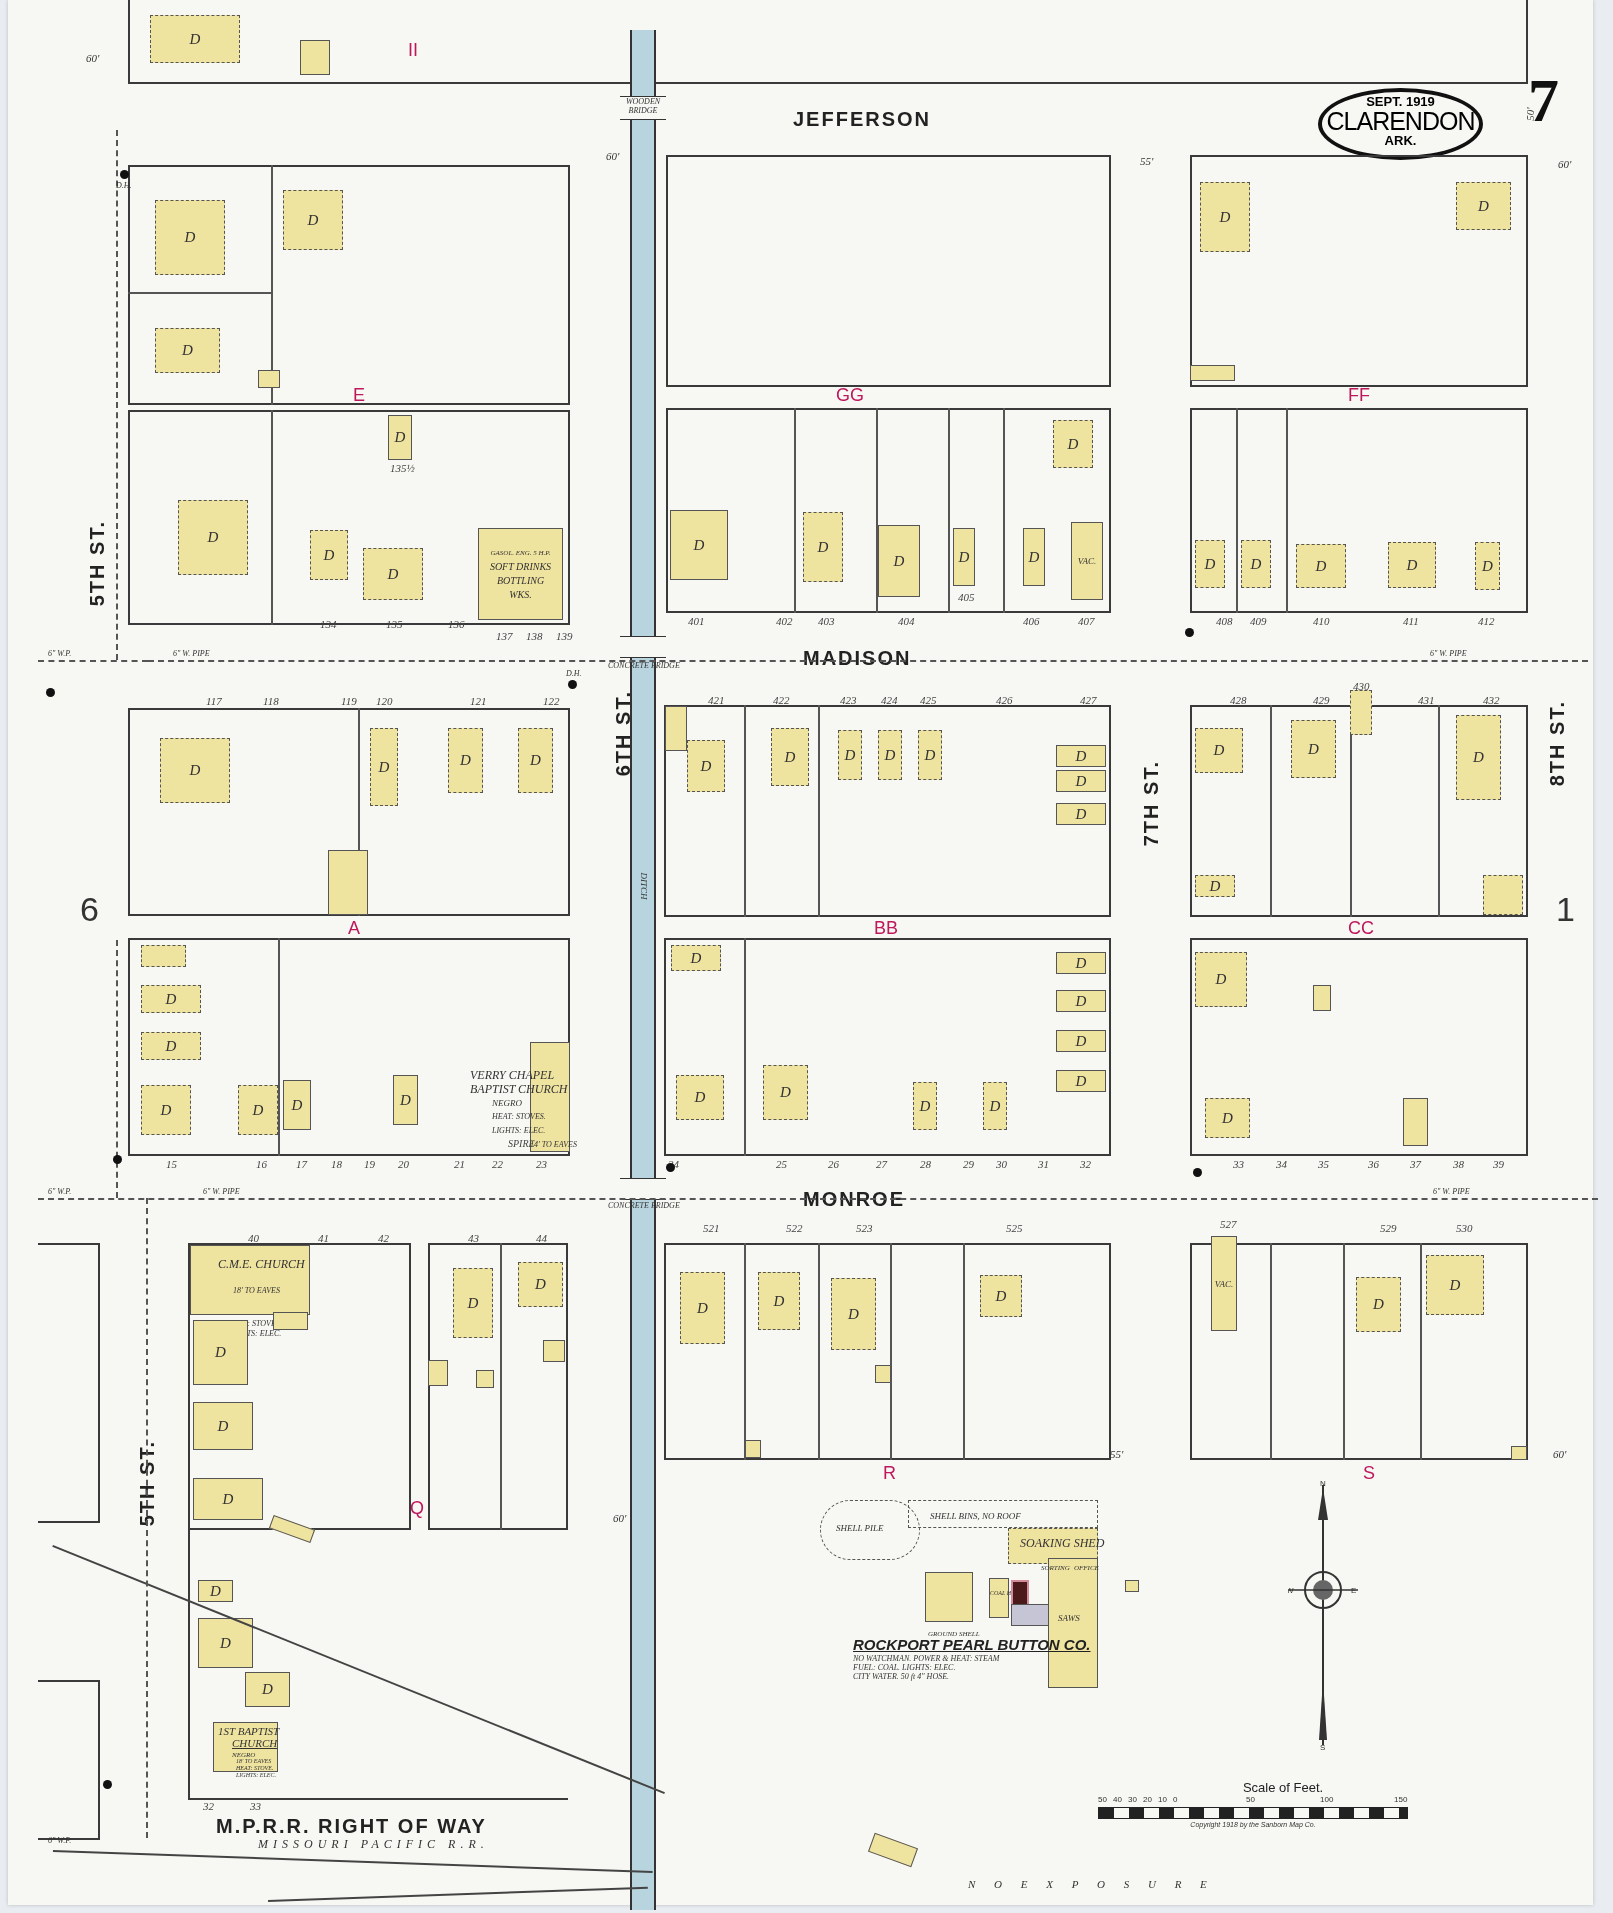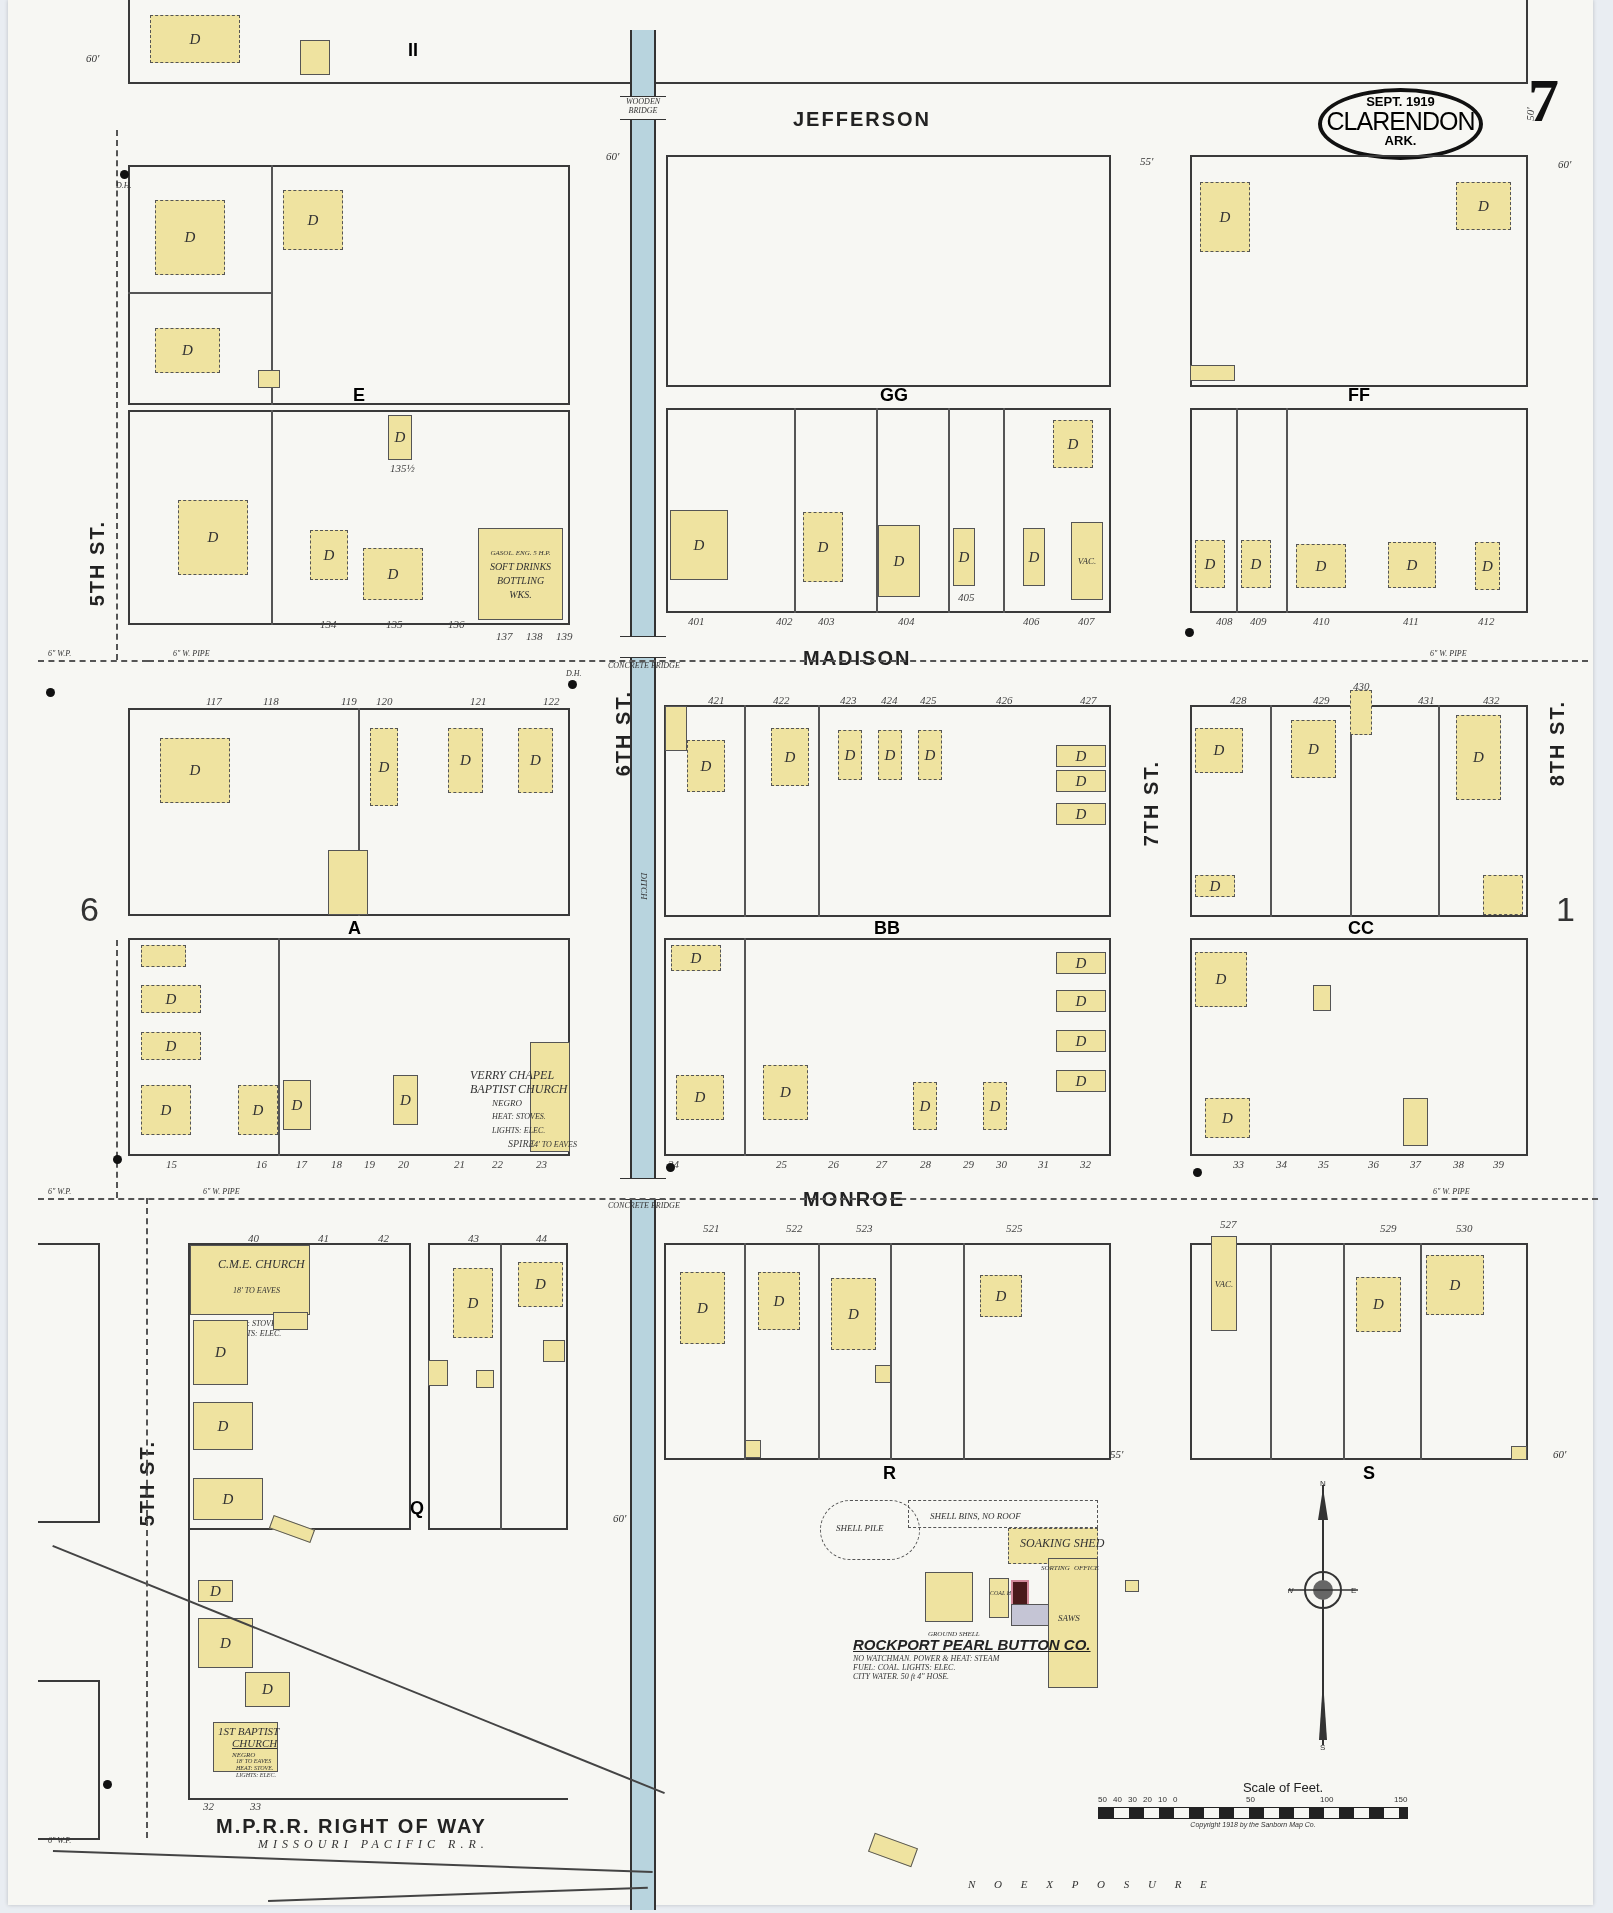--- a/index.html
+++ b/index.html
@@ -4,21 +4,21 @@
 <style>
   html,body{margin:0;padding:0;}
   body{width:1613px;height:1913px;background:#e9edf2;position:relative;overflow:hidden;font-family:"Liberation Sans",sans-serif;}
   .sheet{position:absolute;left:8px;top:0;width:1585px;height:1905px;background:#f7f7f3;box-shadow:0 0 4px rgba(0,0,0,.2);}
   .block{position:absolute;border:2px solid #3a3a3a;background:transparent;box-sizing:border-box;}
   .lotline{position:absolute;background:#555;}
   .bldg{position:absolute;background:#efe3a0;border:1.5px solid #555;box-sizing:border-box;font-family:"Liberation Serif",serif;font-style:italic;font-size:15px;color:#333;display:flex;align-items:center;justify-content:center;}
   .bldg.dash{border-style:dashed;}
   .street{position:absolute;font-family:"Liberation Sans",sans-serif;font-weight:bold;font-size:20px;letter-spacing:2px;color:#222;white-space:nowrap;}
   .street.v{writing-mode:vertical-rl;transform:rotate(180deg);}
-  .alley{position:absolute;font-family:"Liberation Sans",sans-serif;font-weight:bold;font-size:18px;color:#000000;}
+  .alley{position:absolute;font-family:"Liberation Sans",sans-serif;font-weight:normal;font-size:18px;color:#be185d;}
   .num{position:absolute;font-family:"Liberation Serif",serif;font-style:italic;font-size:11px;color:#444;white-space:nowrap;}
   .note{position:absolute;font-family:"Liberation Serif",serif;font-style:italic;font-size:11px;color:#333;line-height:12px;white-space:nowrap;}
   .label{position:absolute;font-family:"Liberation Sans",sans-serif;font-style:italic;color:#222;white-space:nowrap;}
   .ditch{position:absolute;left:622px;top:30px;width:26px;height:1880px;background:#b8d4de;border-left:2px solid #333;border-right:2px solid #333;box-sizing:border-box;}
   .bridge{position:absolute;background:#f7f7f3;border-top:1px solid #333;border-bottom:1px solid #333;font-size:8px;text-align:center;font-family:"Liberation Serif",serif;font-style:italic;color:#333;}
   .pipe{position:absolute;border-top:2px dashed #555;}
   .pipe.v{border-top:none;border-left:2px dashed #555;}
   .hydrant{position:absolute;width:9px;height:9px;border-radius:50%;background:#111;}
   .title-oval{position:absolute;left:1310px;top:88px;width:165px;height:72px;border:4px solid #111;border-radius:50%;text-align:center;box-sizing:border-box;}
   .title-oval .d{font-size:13px;font-weight:bold;margin-top:2px;}
@@ -93,21 +93,21 @@
   </div>
   <div class="num" style="left:312px;top:618px;">134</div>
   <div class="num" style="left:378px;top:618px;">135</div>
   <div class="num" style="left:440px;top:618px;">136</div>
   <div class="num" style="left:488px;top:630px;">137</div>
   <div class="num" style="left:518px;top:630px;">138</div>
   <div class="num" style="left:548px;top:630px;">139</div>
   <div class="num" style="left:382px;top:462px;">135½</div>
 
   <div class="block" style="left:658px;top:155px;width:445px;height:232px;"></div>
-  <div class="alley" style="left:872px;top:385px;">GG</div>
+  <div class="alley" style="left:828px;top:385px;">GG</div>
   <div class="block" style="left:658px;top:408px;width:445px;height:205px;"></div>
   <div class="lotline" style="left:786px;top:408px;width:2px;height:205px;"></div>
   <div class="lotline" style="left:868px;top:408px;width:2px;height:205px;"></div>
   <div class="lotline" style="left:940px;top:408px;width:2px;height:205px;"></div>
   <div class="lotline" style="left:995px;top:408px;width:2px;height:205px;"></div>
   <div class="bldg" style="left:662px;top:510px;width:58px;height:70px;">D</div>
   <div class="bldg dash" style="left:795px;top:512px;width:40px;height:70px;">D</div>
   <div class="bldg" style="left:870px;top:525px;width:42px;height:72px;">D</div>
   <div class="bldg" style="left:945px;top:528px;width:22px;height:58px;">D</div>
   <div class="bldg" style="left:1015px;top:528px;width:22px;height:58px;">D</div>

